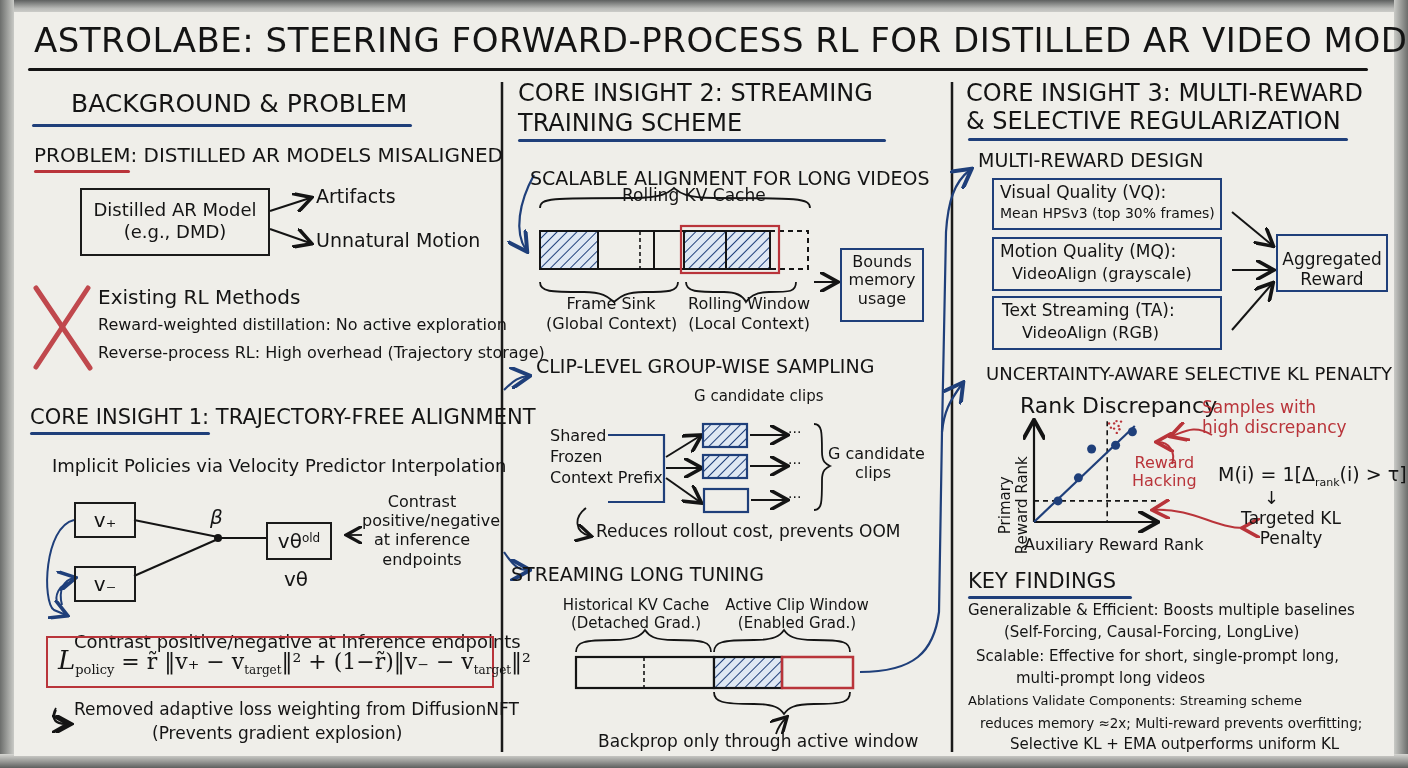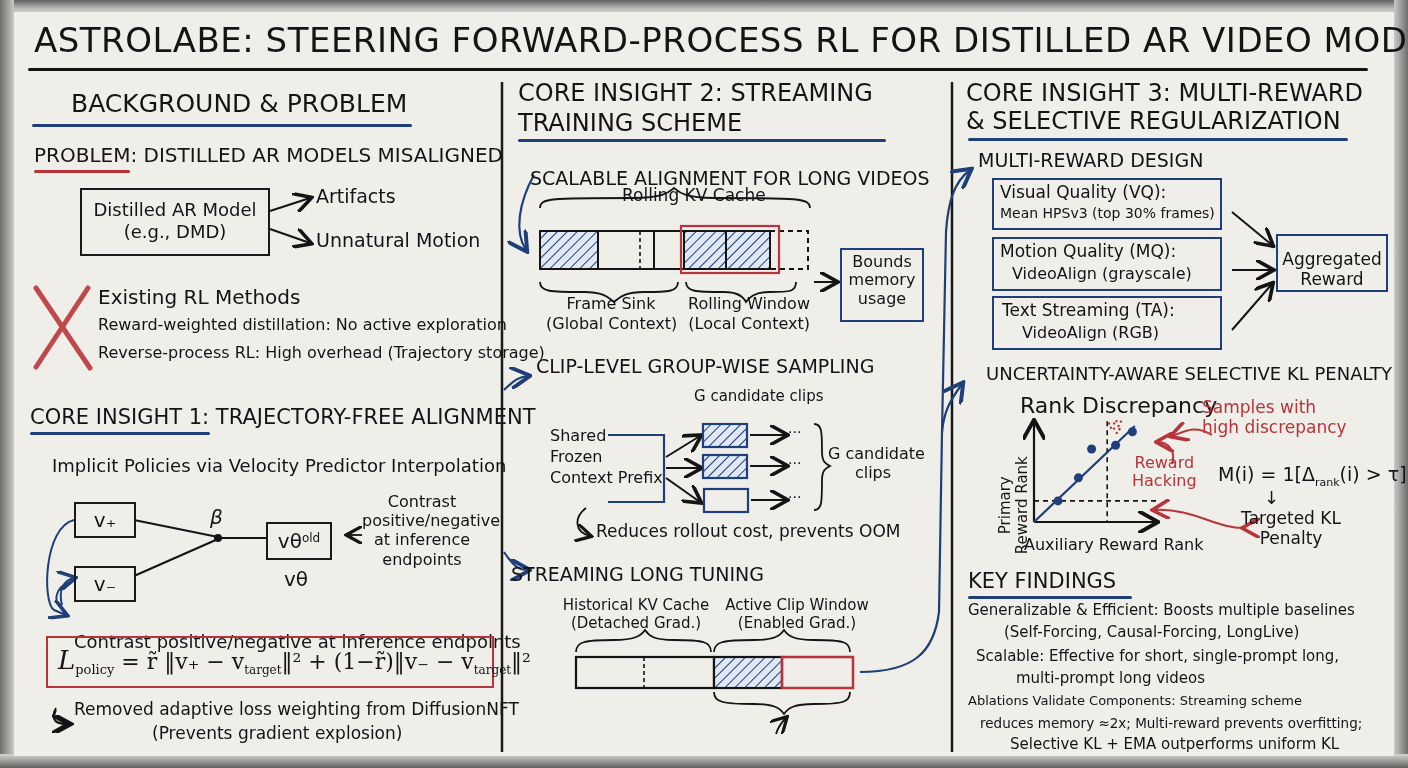--- a/index.html
+++ b/index.html
@@ -253,20 +253,21 @@
 
   <div class="t h2" style="left:497px;top:552px;font-size:19px;">STREAMING LONG TUNING</div>
   <div class="t center" style="left:544px;top:584px;width:156px;font-size:15px;line-height:1.2;">
     <div>Historical KV Cache</div>
     <div>(Detached Grad.)</div>
   </div>
   <div class="t center" style="left:708px;top:584px;width:150px;font-size:15px;line-height:1.2;">
     <div>Active Clip Window</div>
     <div>(Enabled Grad.)</div>
   </div>
+  <div class="t" style="left:584px;top:720px;font-size:17px;">Backprop only through active window</div>
 
   <div class="t h1" style="left:952px;top:68px;font-size:24px;">CORE INSIGHT 3: MULTI-REWARD</div>
   <div class="t h1" style="left:952px;top:96px;font-size:24px;">&amp; SELECTIVE REGULARIZATION</div>
   <div class="hline-blue" style="left:954px;top:126px;width:380px;"></div>
   <div class="t h2" style="left:964px;top:138px;font-size:19px;">MULTI-REWARD DESIGN</div>
 
   <div class="bbox" style="left:978px;top:166px;width:226px;height:48px;">
     <div class="t" style="left:6px;top:3px;font-size:17px;">Visual Quality (VQ):</div>
     <div class="t" style="left:6px;top:26px;font-size:14px;">Mean HPSv3 (top 30% frames)</div>
   </div>

